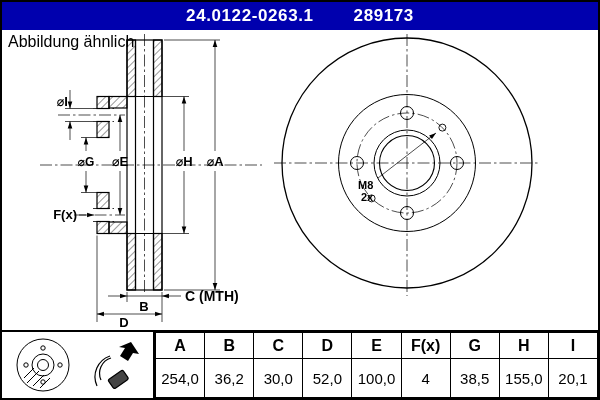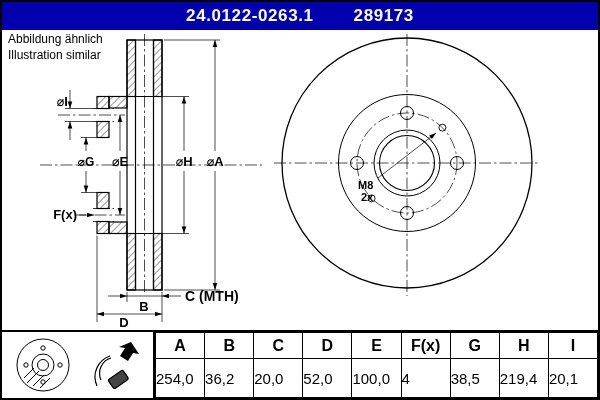--- a/index.html
+++ b/index.html
@@ -1,46 +1,45 @@
 <!DOCTYPE html>
 <html><head>
 <meta charset="utf-8">
 <style>
   * { margin:0; padding:0; box-sizing:border-box; }
   html,body { width:600px; height:400px; background:#fff; font-family:"Liberation Sans",sans-serif; }
   .frame { width:600px; height:400px; border:2px solid #000; display:flex; flex-direction:column; background:#fff; overflow:hidden; }
   .title-bar { height:28px; flex:0 0 28px; display:flex; align-items:center; justify-content:center; gap:40px;
                color:#fff; font-weight:bold; font-size:17px; letter-spacing:0.6px; background:#0000ae; }
   .drawing-area { position:relative; height:300px; flex:0 0 300px; background:#fff; }
-  .note { position:absolute; left:6px; top:2px; font-size:12px; line-height:1.3; color:#000; }
+  .note { position:absolute; left:6px; top:2px; font-size:16px; line-height:1.3; color:#000;text-align:right; }
   svg.drawing { display:block; width:600px; height:300px; }
   svg text { font-family:"Liberation Sans","DejaVu Sans",sans-serif; font-weight:bold; fill:#000; }
   .cl  { stroke-dasharray:12 3 2.5 3; }
   .hid { stroke-dasharray:4 2.5; }
   .h   { fill:url(#hatch); }
   .footer { flex:1; border-top:2px solid #000; display:flex; min-height:0; }
   .icons-cell { width:153px; flex:0 0 153px; border-right:2px solid #000; display:flex; align-items:center; justify-content:space-around; padding:0 4px; }
   .spec-table { flex:1; border-collapse:collapse; table-layout:fixed; width:100%; }
   .spec-table th { border:1.5px solid #000; font-size:16px; font-weight:bold; height:26px; text-align:center; vertical-align:middle; }
-  .spec-table td { border:1.5px solid #000; font-size:15px; font-weight:normal; vertical-align:middle; }
+  .spec-table td { border:1.5px solid #000; font-size:15px; font-weight:normal; text-align:center; vertical-align:middle; }
 </style>
 </head>
 <body>
 
 <div class="frame">
 
   <div class="title-bar" style="background: rgb(0, 0, 174);">
     <span>24.0122-0263.1</span>
     <span>289173</span>
   </div>
 
   <div class="drawing-area">
     <div class="note">
       <div>Abbildung ähnlich</div>
-      <div>Illustration similar</div>
     </div>
 
     <svg class="drawing" viewBox="0 0 600 300">
       <defs>
         <pattern id="hatch" patternUnits="userSpaceOnUse" width="5" height="5" patternTransform="rotate(45)">
           <line x1="0" y1="0" x2="0" y2="5" stroke="#000" stroke-width="0.8"></line>
         </pattern>
         <marker id="arr" viewBox="0 0 10 10" refX="9.5" refY="5" markerWidth="11" markerHeight="11" orient="auto-start-reverse">
           <path d="M0.5,2 L9.5,5 L0.5,8 Z" fill="#000"></path>
         </marker>
@@ -196,25 +195,25 @@
         <th>D</th>
         <th>E</th>
         <th>F(x)</th>
         <th>G</th>
         <th>H</th>
         <th>I</th>
       </tr>
       <tr>
         <td>254,0</td>
         <td>36,2</td>
-        <td>20,0</td>
+        <td>30,0</td>
         <td>52,0</td>
         <td>100,0</td>
         <td>4</td>
         <td>38,5</td>
-        <td>219,4</td>
+        <td>155,0</td>
         <td>20,1</td>
       </tr>
     </tbody>
       </table>
   </div>
 
 </div>
 
 </body></html>

